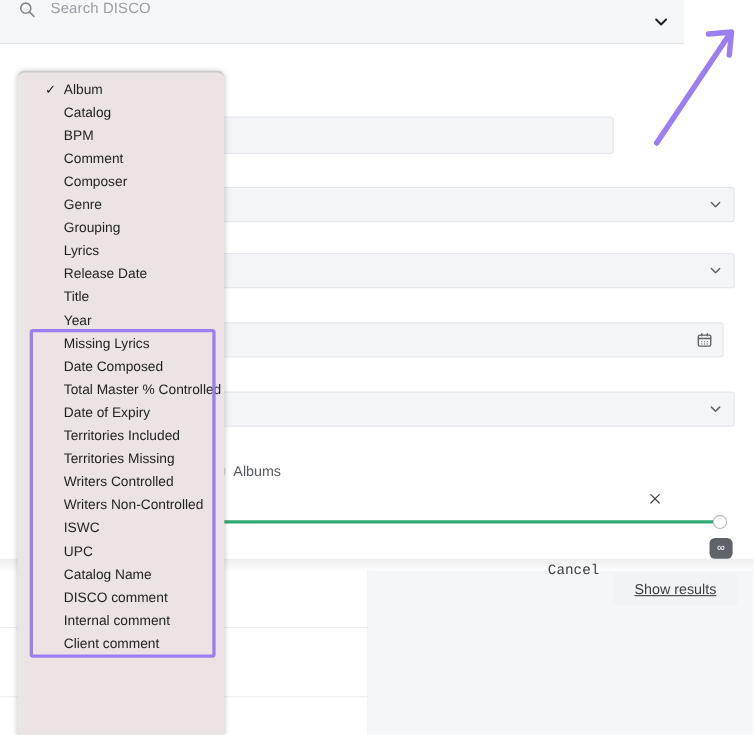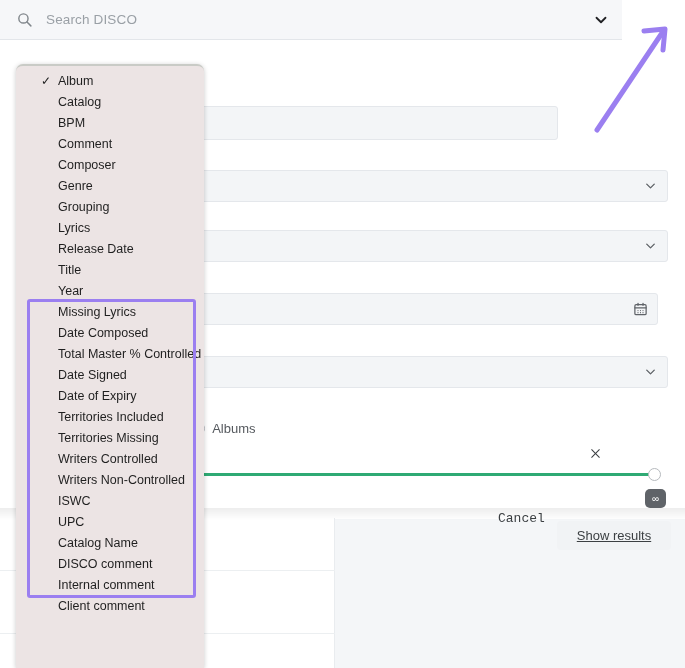--- a/index.html
+++ b/index.html
@@ -18,21 +18,21 @@
 
   
   .searchbar {
     position: absolute;
     left: 0; top: 0;
     width: 622px; height: 40px;
     background: #f6f7f9;
     border-bottom: 1px solid #e3e6ea;
     box-sizing: border-box;
     display: flex;
-    align-items: center;
+    align-items: flex-start;
   }
   .search-icon {
     margin-left: 16px;
     width: 17px; height: 17px;
     flex: 0 0 auto;
   }
   .search-placeholder {
     margin-left: 13px;
     font-size: 13.5px;
     color: #9aa0a6;
@@ -344,21 +344,20 @@
         <div class="dd-item"><span>Grouping</span></div>
         <div class="dd-item"><span>Lyrics</span></div>
         <div class="dd-item"><span>Release Date</span></div>
         <div class="dd-item"><span>Title</span></div>
         <div class="dd-item"><span>Year</span></div>
       </div>
     <div id="dd-highlight">
         <div class="dd-item"><span>Missing Lyrics</span></div>
         <div class="dd-item"><span>Date Composed</span></div>
         <div class="dd-item"><span>Total Master % Controlled</span></div>
-        <div class="dd-item"><span>Date Signed</span></div>
         <div class="dd-item"><span>Date of Expiry</span></div>
         <div class="dd-item"><span>Territories Included</span></div>
         <div class="dd-item"><span>Territories Missing</span></div>
         <div class="dd-item"><span>Writers Controlled</span></div>
         <div class="dd-item"><span>Writers Non-Controlled</span></div>
         <div class="dd-item"><span>ISWC</span></div>
         <div class="dd-item"><span>UPC</span></div>
         <div class="dd-item"><span>Catalog Name</span></div>
       </div>
     <div id="dd-comments">

